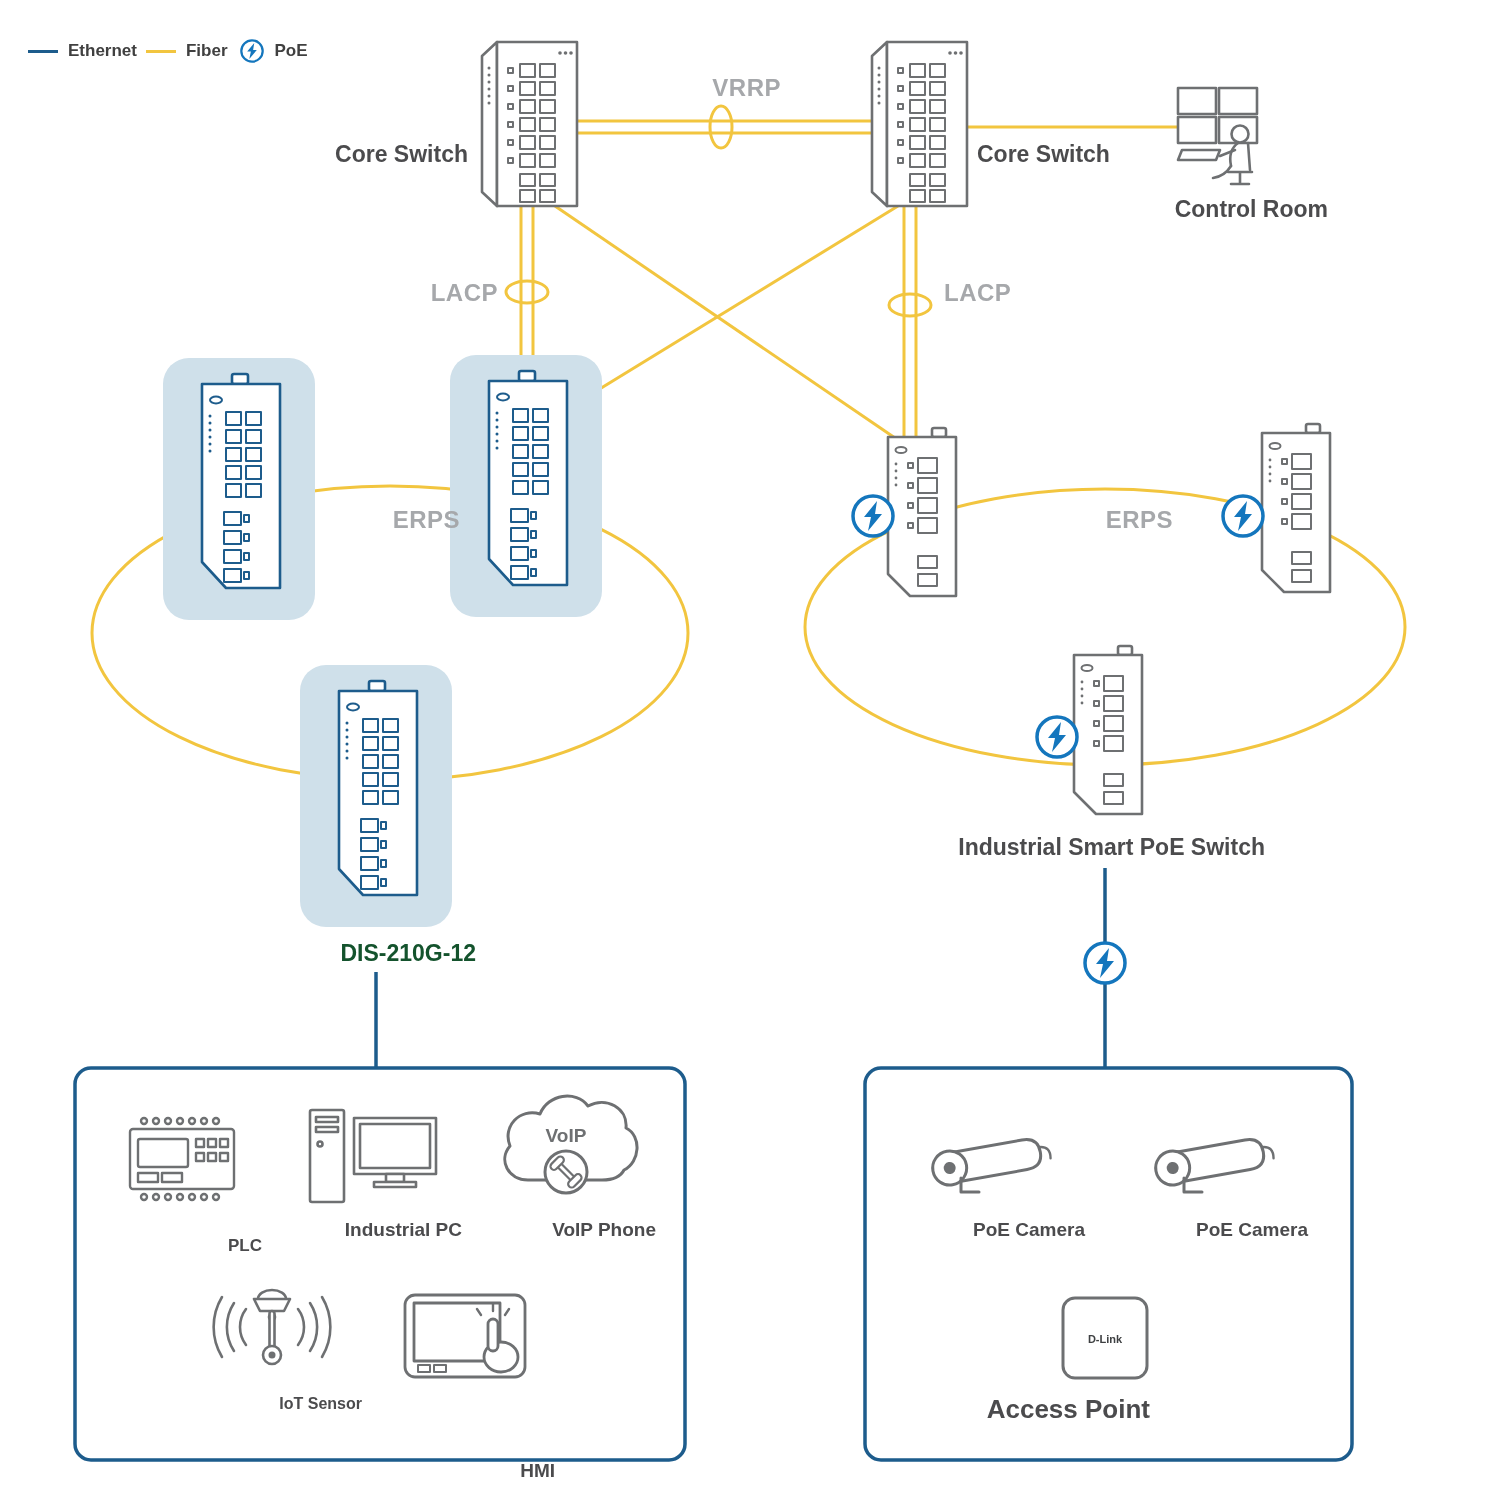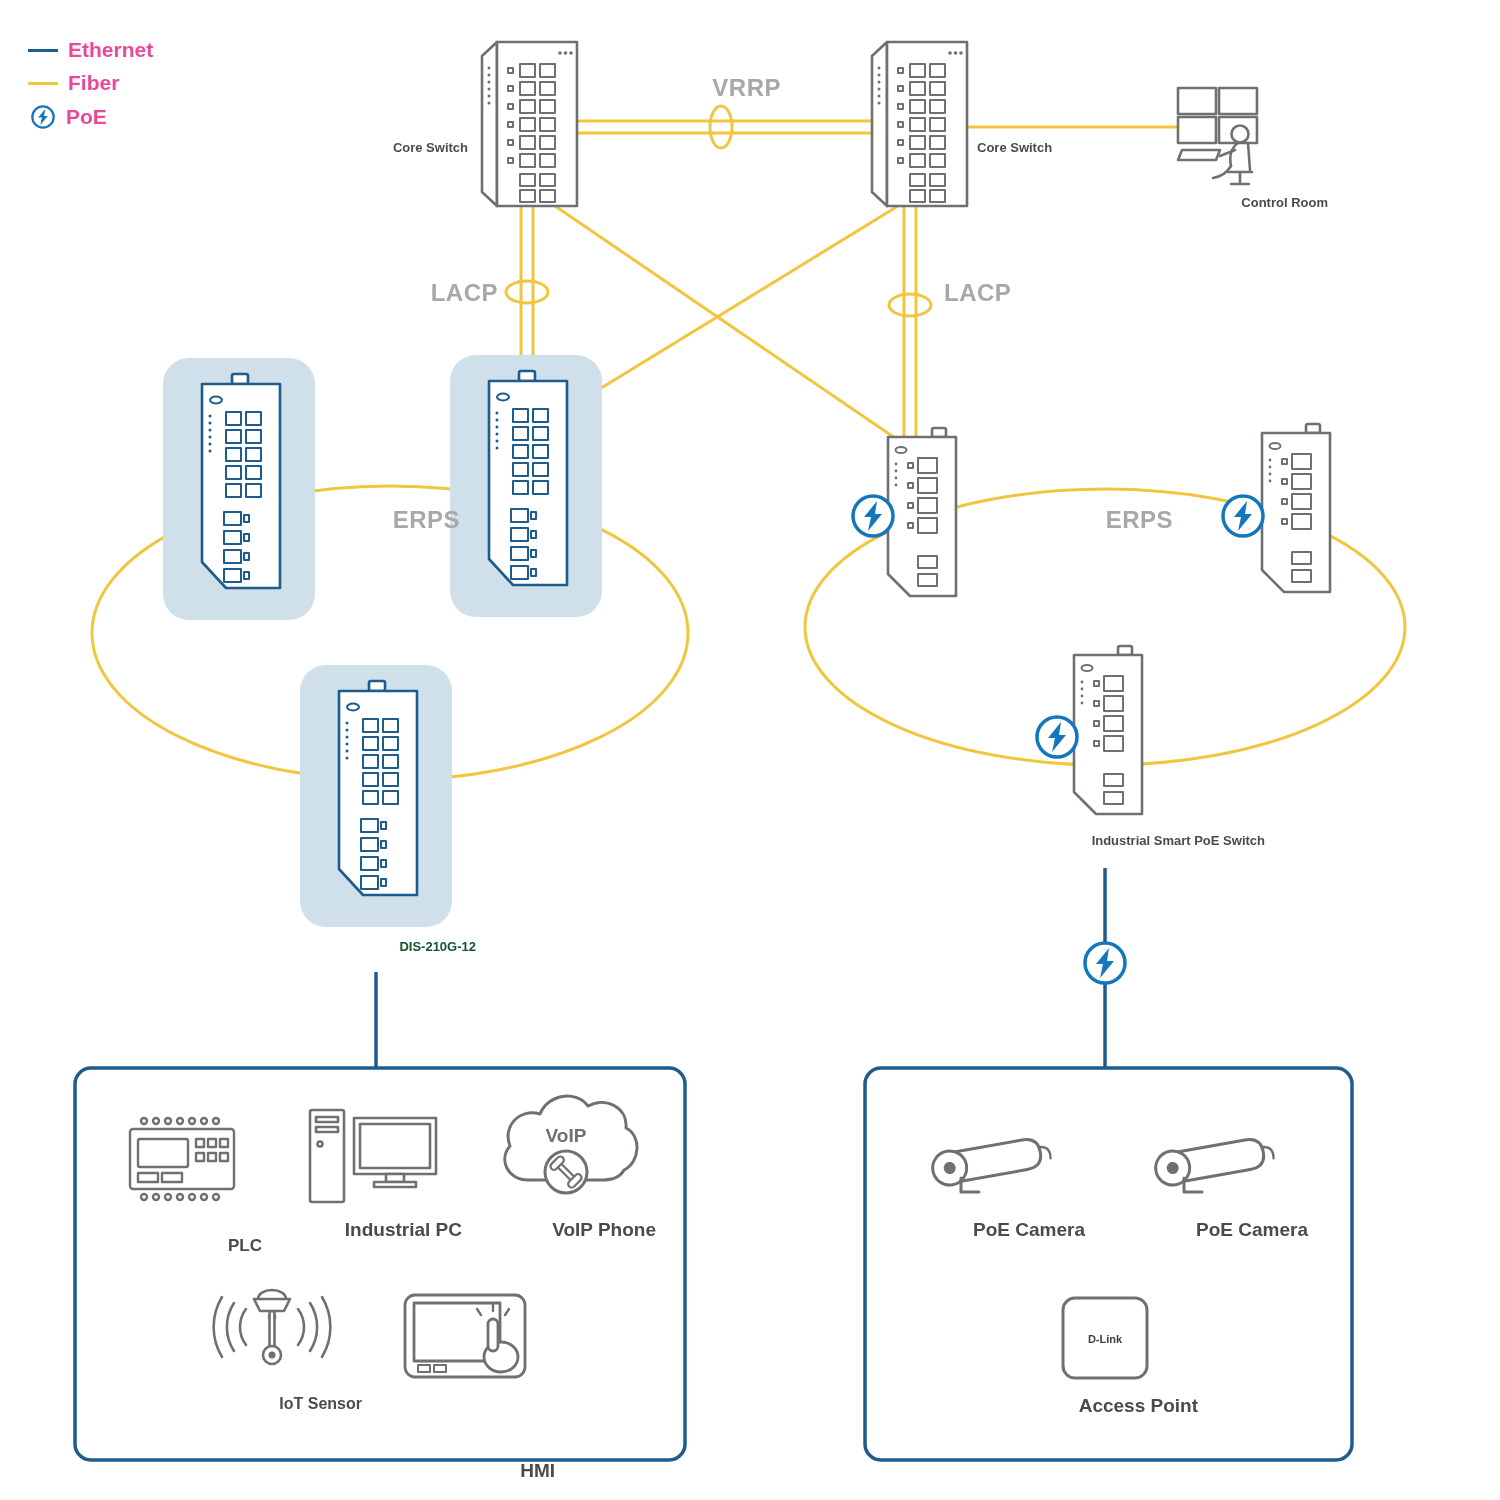--- a/index.html
+++ b/index.html
@@ -1,25 +1,25 @@
 <!DOCTYPE html>
 <html><head>
 <meta charset="utf-8">
 <style>
   *{margin:0;padding:0;box-sizing:border-box}
   html,body{background:#fff;font-family:"Liberation Sans",sans-serif}
   .stage{position:relative;width:1500px;height:1500px;background:#fff;overflow:hidden}
   .scene{position:absolute;left:0;top:0}
-  .lbl{position:absolute;font-weight:700;font-size:13px;color:#4b4b4d;line-height:1.15}
+  .lbl{position:absolute;font-weight:700;font-size:23px;color:#4b4b4d;line-height:1.15}
   .lbl.gray{font-size:24px;color:#a6a8ab;letter-spacing:.5px}
   .lbl.blue{color:#14532d}
   .center{text-align:right}
   .right{text-align:right}
-  .legend{position:absolute;left:28px;top:38px;display:flex;flex-direction:column;gap:9px;
-          font-weight:700;font-size:21px;color:#ec4899}
+  .legend{position:absolute;left:28px;top:38px;display:flex;flex-direction:row;gap:9px;
+          font-weight:700;font-size:17px;color:#404040}
   .legend-row{display:flex;align-items:center;gap:10px}
   .sw-eth{display:inline-block;width:30px;height:3px;background:#1d5c8c}
   .sw-fib{display:inline-block;width:30px;height:3px;background:#f2c53f}
 </style>
 </head>
 <body>
 
 <div class="stage">
 
 <svg class="scene" width="1500" height="1500" viewBox="0 0 1500 1500">
@@ -320,15 +320,15 @@
 <div class="lbl center" style="left:945px;top:834px;width:320px">Industrial Smart PoE Switch</div>
 
 <div class="lbl center" style="left:102px;top:1236px;width:160px;font-size:17px">PLC</div>
 <div class="lbl center" style="left:282px;top:1219px;width:180px;font-size:19px">Industrial PC</div>
 <div class="lbl center" style="left:476px;top:1219px;width:180px;font-size:19px">VoIP Phone</div>
 <div class="lbl center" style="left:182px;top:1395px;width:180px;font-size:16px">IoT Sensor</div>
 <div class="lbl center" style="left:375px;top:1460px;width:180px;font-size:19px">HMI</div>
 
 <div class="lbl center" style="left:905px;top:1219px;width:180px;font-size:19px">PoE Camera</div>
 <div class="lbl center" style="left:1128px;top:1219px;width:180px;font-size:19px">PoE Camera</div>
-<div class="lbl center" style="left:1018px;top:1395px;width:180px;font-size:19px">Access Point</div>
+<div class="lbl center" style="left:970px;top:1395px;width:180px;font-size:26px">Access Point</div>
 
 </div>
 
 </body></html>

